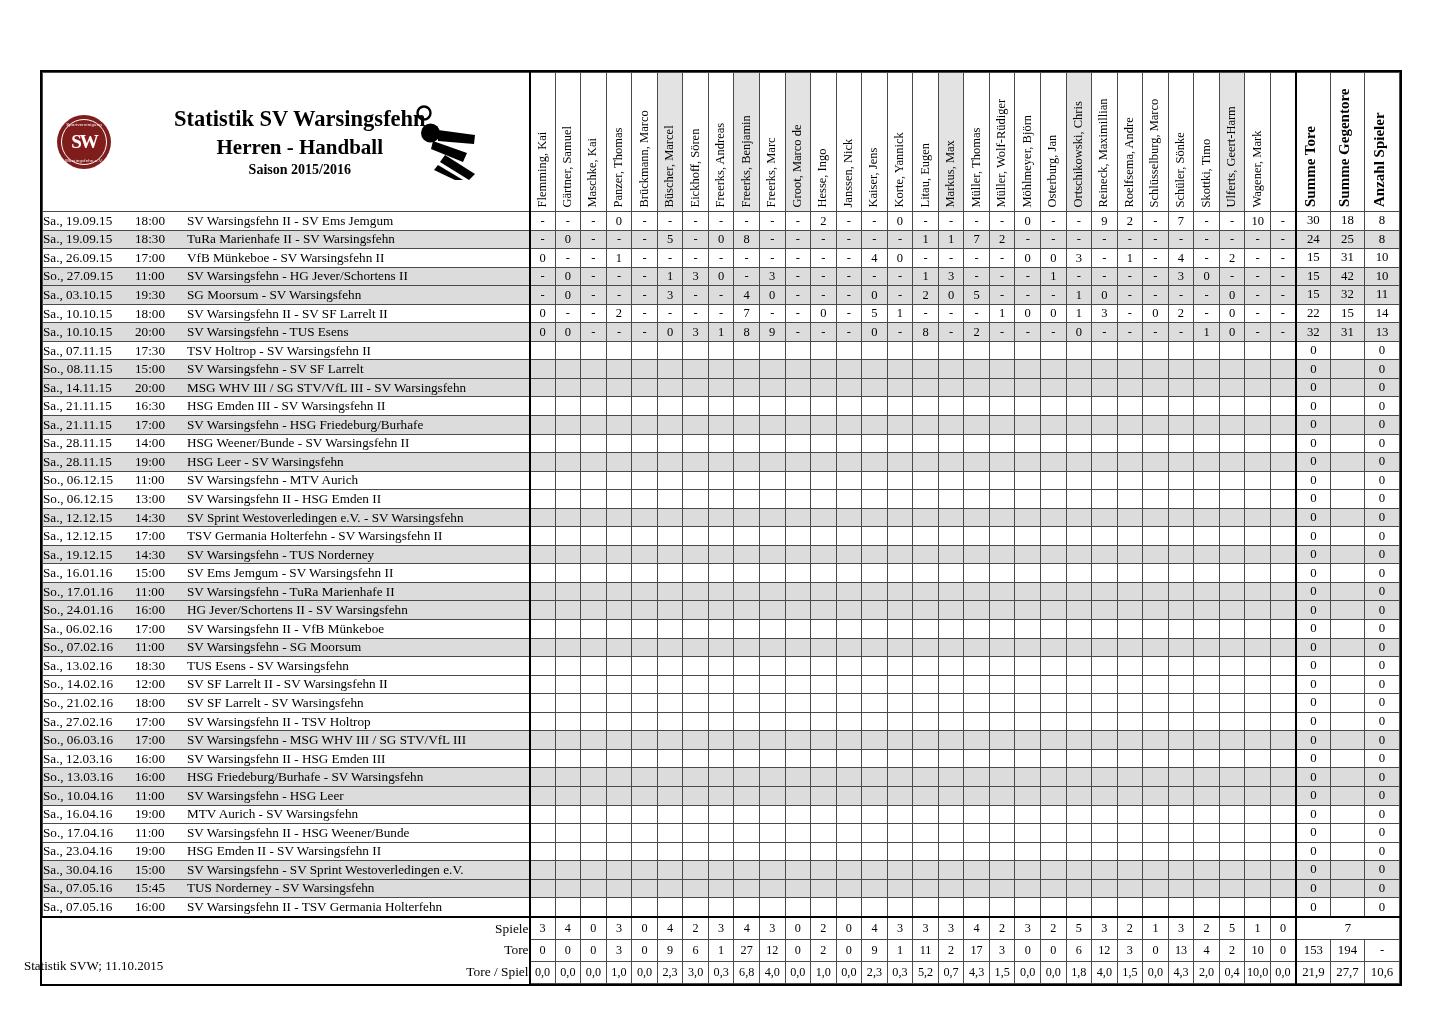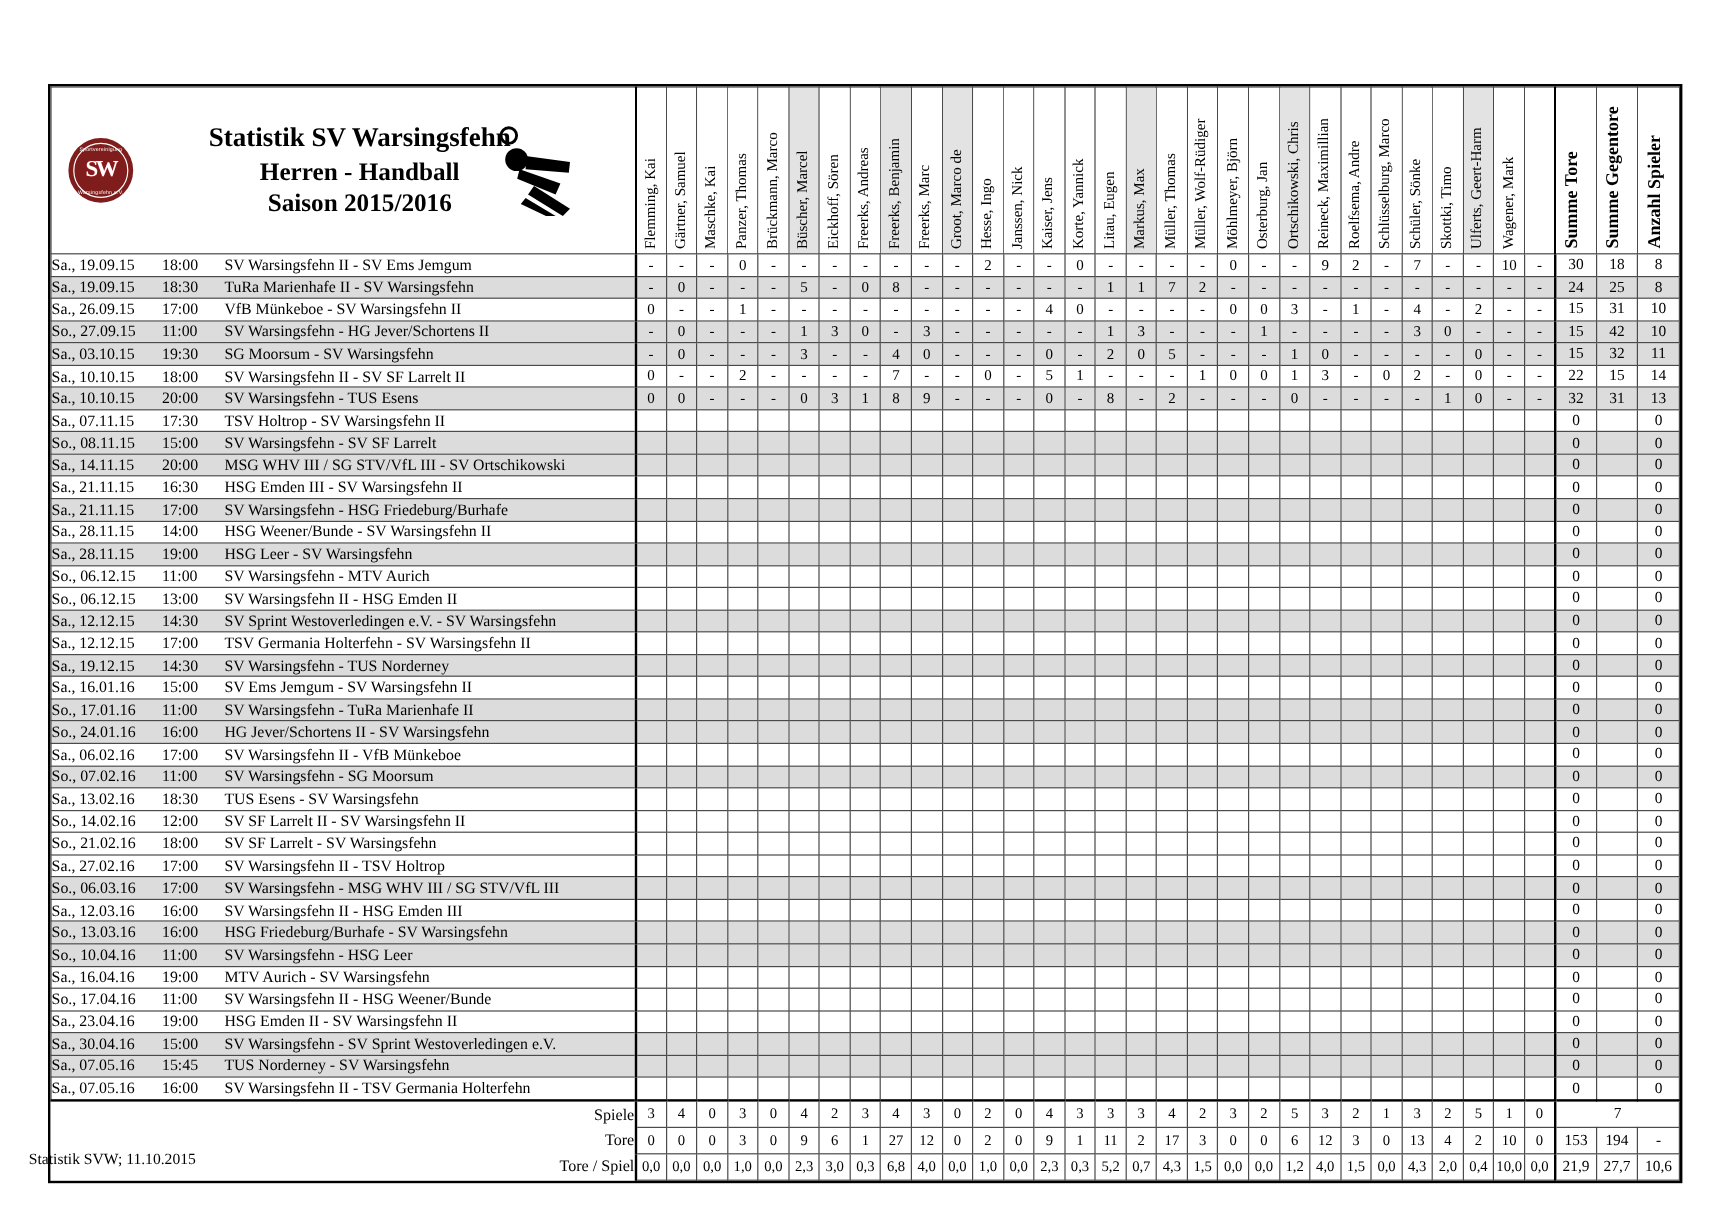--- a/index.html
+++ b/index.html
@@ -64,21 +64,21 @@
   }
   .title-text {
     text-align: center;
     font-weight: bold;
     line-height: 1.28;
     font-size: 21px;
     padding-left: 28px;
   }
   .title-text .t1 { font-size: 22.5px; display: block; white-space: nowrap; text-align: right;}
   .title-text .t2 { font-size: 21px; display: block; }
-  .title-text .t3 { font-size: 21px; display: block; }
+  .title-text .t3 { font-size: 14px; display: block; }
 
   
   .crest {
     position: absolute;
     left: 14px;
     top: 50%;
     margin-top: -27px;
     width: 54px;
     height: 54px;
     border-radius: 50%;
@@ -698,21 +698,21 @@
             <td class="num"></td>
             <td class="num"></td>
             <td class="num"></td>
             <td class="num"></td>
             <td class="num"></td>
             <td class="sum first">0</td>
             <td class="sum"></td>
             <td class="sum">0</td>
           </tr>
           <tr class="match alt">
-            <td class="label"><span class="d">Sa., 14.11.15</span><span class="tm">20:00</span><span class="mt">MSG WHV III / SG STV/VfL III - SV Ortschikowski</span></td>
+            <td class="label"><span class="d">Sa., 14.11.15</span><span class="tm">20:00</span><span class="mt">MSG WHV III / SG STV/VfL III - SV Warsingsfehn</span></td>
             <td class="num sep-left"></td>
             <td class="num"></td>
             <td class="num"></td>
             <td class="num"></td>
             <td class="num"></td>
             <td class="num"></td>
             <td class="num"></td>
             <td class="num"></td>
             <td class="num"></td>
             <td class="num"></td>
@@ -1834,21 +1834,21 @@
             <td class="footnum">1,0</td>
             <td class="footnum">0,0</td>
             <td class="footnum">2,3</td>
             <td class="footnum">0,3</td>
             <td class="footnum">5,2</td>
             <td class="footnum">0,7</td>
             <td class="footnum">4,3</td>
             <td class="footnum">1,5</td>
             <td class="footnum">0,0</td>
             <td class="footnum">0,0</td>
-            <td class="footnum">1,2</td>
+            <td class="footnum">1,8</td>
             <td class="footnum">4,0</td>
             <td class="footnum">1,5</td>
             <td class="footnum">0,0</td>
             <td class="footnum">4,3</td>
             <td class="footnum">2,0</td>
             <td class="footnum">0,4</td>
             <td class="footnum">10,0</td>
             <td class="footnum">0,0</td>
             <td class="foottot first">21,9</td>
             <td class="foottot">27,7</td>

